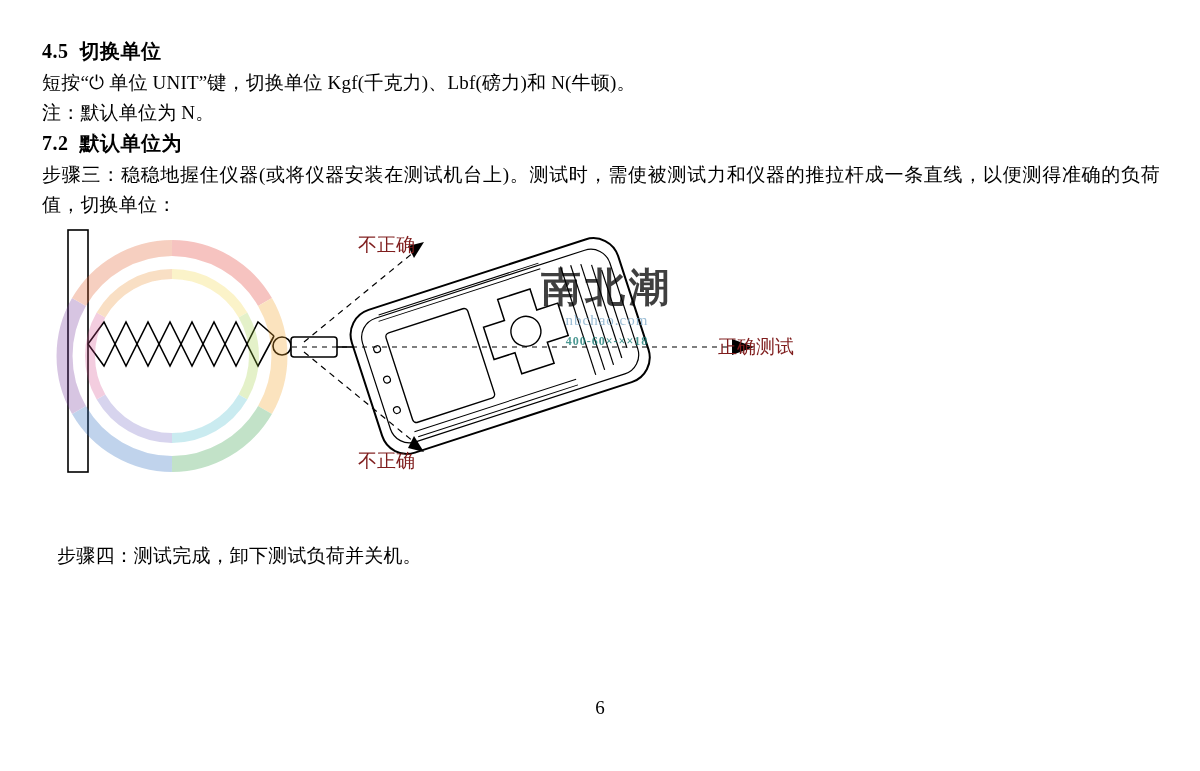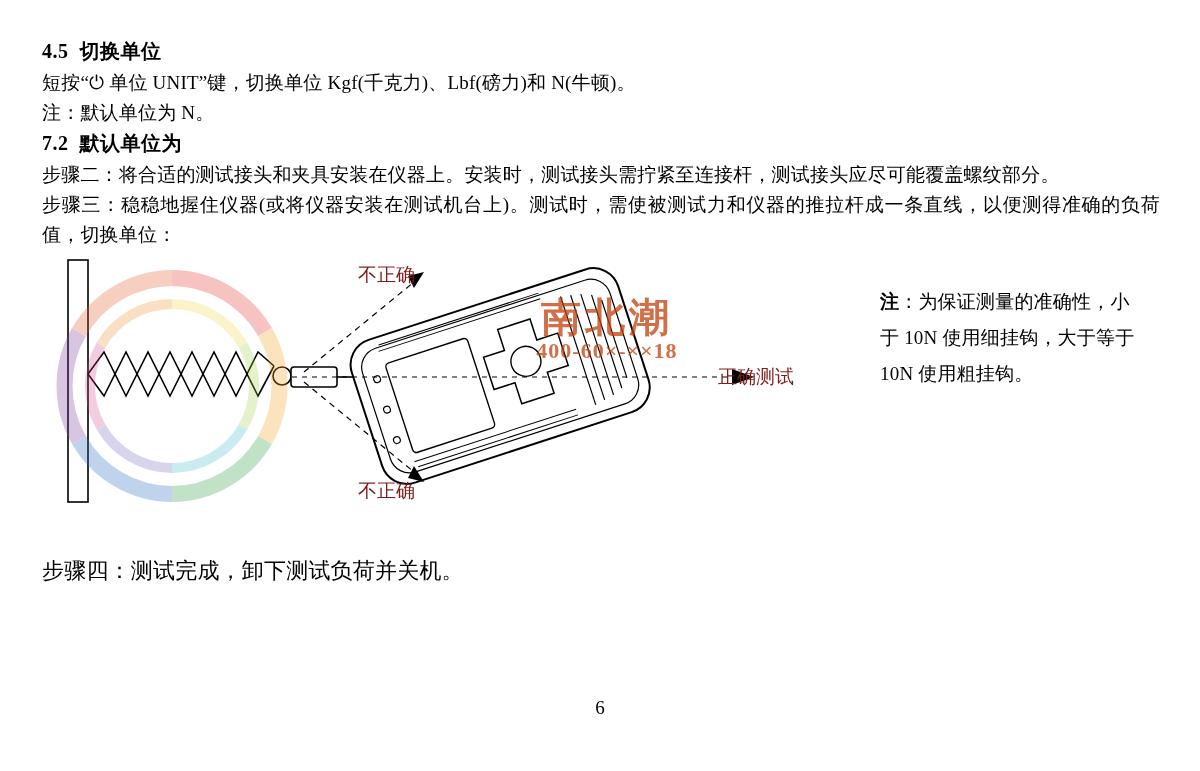--- a/index.html
+++ b/index.html
@@ -80,33 +80,33 @@
     font-family: "Liberation Serif", serif;
     color: #c8a24a;
     opacity: 0.75;
     pointer-events: none;
   }
   .wm-title {
     font-size: 40px;
     font-weight: bold;
     letter-spacing: 4px;
     line-height: 44px;
-    color: #c2410c;
+    color: #000000;
   }
   .wm-sub {
     font-size: 15px;
     letter-spacing: 1px;
     line-height: 20px;
     color: #7aa7c7;
   }
   .wm-phone {
-    font-size: 22px;
+    font-size: 12px;
     letter-spacing: 1px;
     line-height: 22px;
-    color: #c2410c;
+    color: #0f766e;
     font-weight: bold;
   }
 
   .fig-label {
     position: absolute;
     font-size: 19px;
     font-family: "Liberation Serif", serif;
     color: #7f1d1d;
     white-space: nowrap;
   }
@@ -115,23 +115,23 @@
     left: 838px;
     top: 28px;
     width: 260px;
     font-size: 19px;
     line-height: 36px;
     letter-spacing: 0.2px;
   }
   .note-box b { font-weight: bold; }
 
   .after-fig {
-    font-size: 22px;
-    line-height: 30px;
-    margin: 0;
+    font-size: 19px;
+    line-height: 30px;
+    margin: 15px;
     letter-spacing: 0.2px;
   }
 
   .page-number {
     position: absolute;
     left: 0;
     top: 695px;
     width: 1200px;
     text-align: center;
     font-size: 19px;
@@ -144,21 +144,20 @@
 <div class="page">
   <div class="content">
 
     <h2 class="h-line"><span>4.5</span>&nbsp;&nbsp;<span>切换单位</span></h2>
 
     <p class="p-line">短按“⏻ 单位 UNIT”键，切换单位 Kgf(千克力)、Lbf(磅力)和 N(牛顿)。</p>
     <p class="p-line">注：默认单位为 N。</p>
 
     <h2 class="h-line"><span>7.2</span>&nbsp;&nbsp;<span>默认单位为</span></h2>
 
-    <p class="p-block">步骤二：将合适的测试接头和夹具安装在仪器上。安装时，测试接头需拧紧至连接杆，测试接头应尽可能覆盖螺纹部分。</p>
     <p class="p-block">步骤三：稳稳地握住仪器(或将仪器安装在测试机台上)。测试时，需使被测试力和仪器的推拉杆成一条直线，以便测得准确的负荷值，切换单位：</p>
 
     <div class="figure">
 
       <svg width="1118" height="300" viewBox="0 0 1118 300">
 
         <rect x="26" y="4" width="20" height="242" fill="#ffffff" stroke="#000000" stroke-width="1.6"></rect>
 
         <polyline points="46,118 62,96 84,140 106,96 128,140 150,96 172,140 194,96 216,140 232,110" fill="none" stroke="#000000" stroke-width="1.6"></polyline>
         <line x1="46" y1="118" x2="46" y2="118" stroke="#000000"></line>
@@ -222,30 +221,28 @@
           <path d="M201 89 a82 82 0 0 1 0 82" stroke="#9ecb3c"></path>
           <path d="M201 171 a82 82 0 0 1 -71 41" stroke="#3fb7c9"></path>
           <path d="M130 212 a82 82 0 0 1 -71 -41" stroke="#6f63bf"></path>
           <path d="M59 171 a82 82 0 0 1 0 -82" stroke="#d14a8c"></path>
           <path d="M59 89 a82 82 0 0 1 71 -41" stroke="#e88b2a"></path>
         </g>
       </svg>
 
       <div class="wm-text">
         <div class="wm-title">南北潮</div>
+        <div class="wm-sub">nbchao.com</div>
         <div class="wm-phone">400-60×-××18</div>
       </div>
 
       <div class="fig-label" style="left:316px; top:6px;">不正确</div>
       <div class="fig-label" style="left:316px; top:222px;">不正确</div>
       <div class="fig-label" style="left:676px; top:108px;">正确测试</div>
 
-      <div class="note-box">
-        <b>注</b><span>：为保证测量的准确性，小于 10N 使用细挂钩，大于等于 10N 使用粗挂钩。</span>
-      </div>
     </div>
 
     <p class="after-fig">步骤四：测试完成，卸下测试负荷并关机。</p>
 
   </div>
 
   <div class="page-number">6</div>
 </div>
 
 </body></html>

